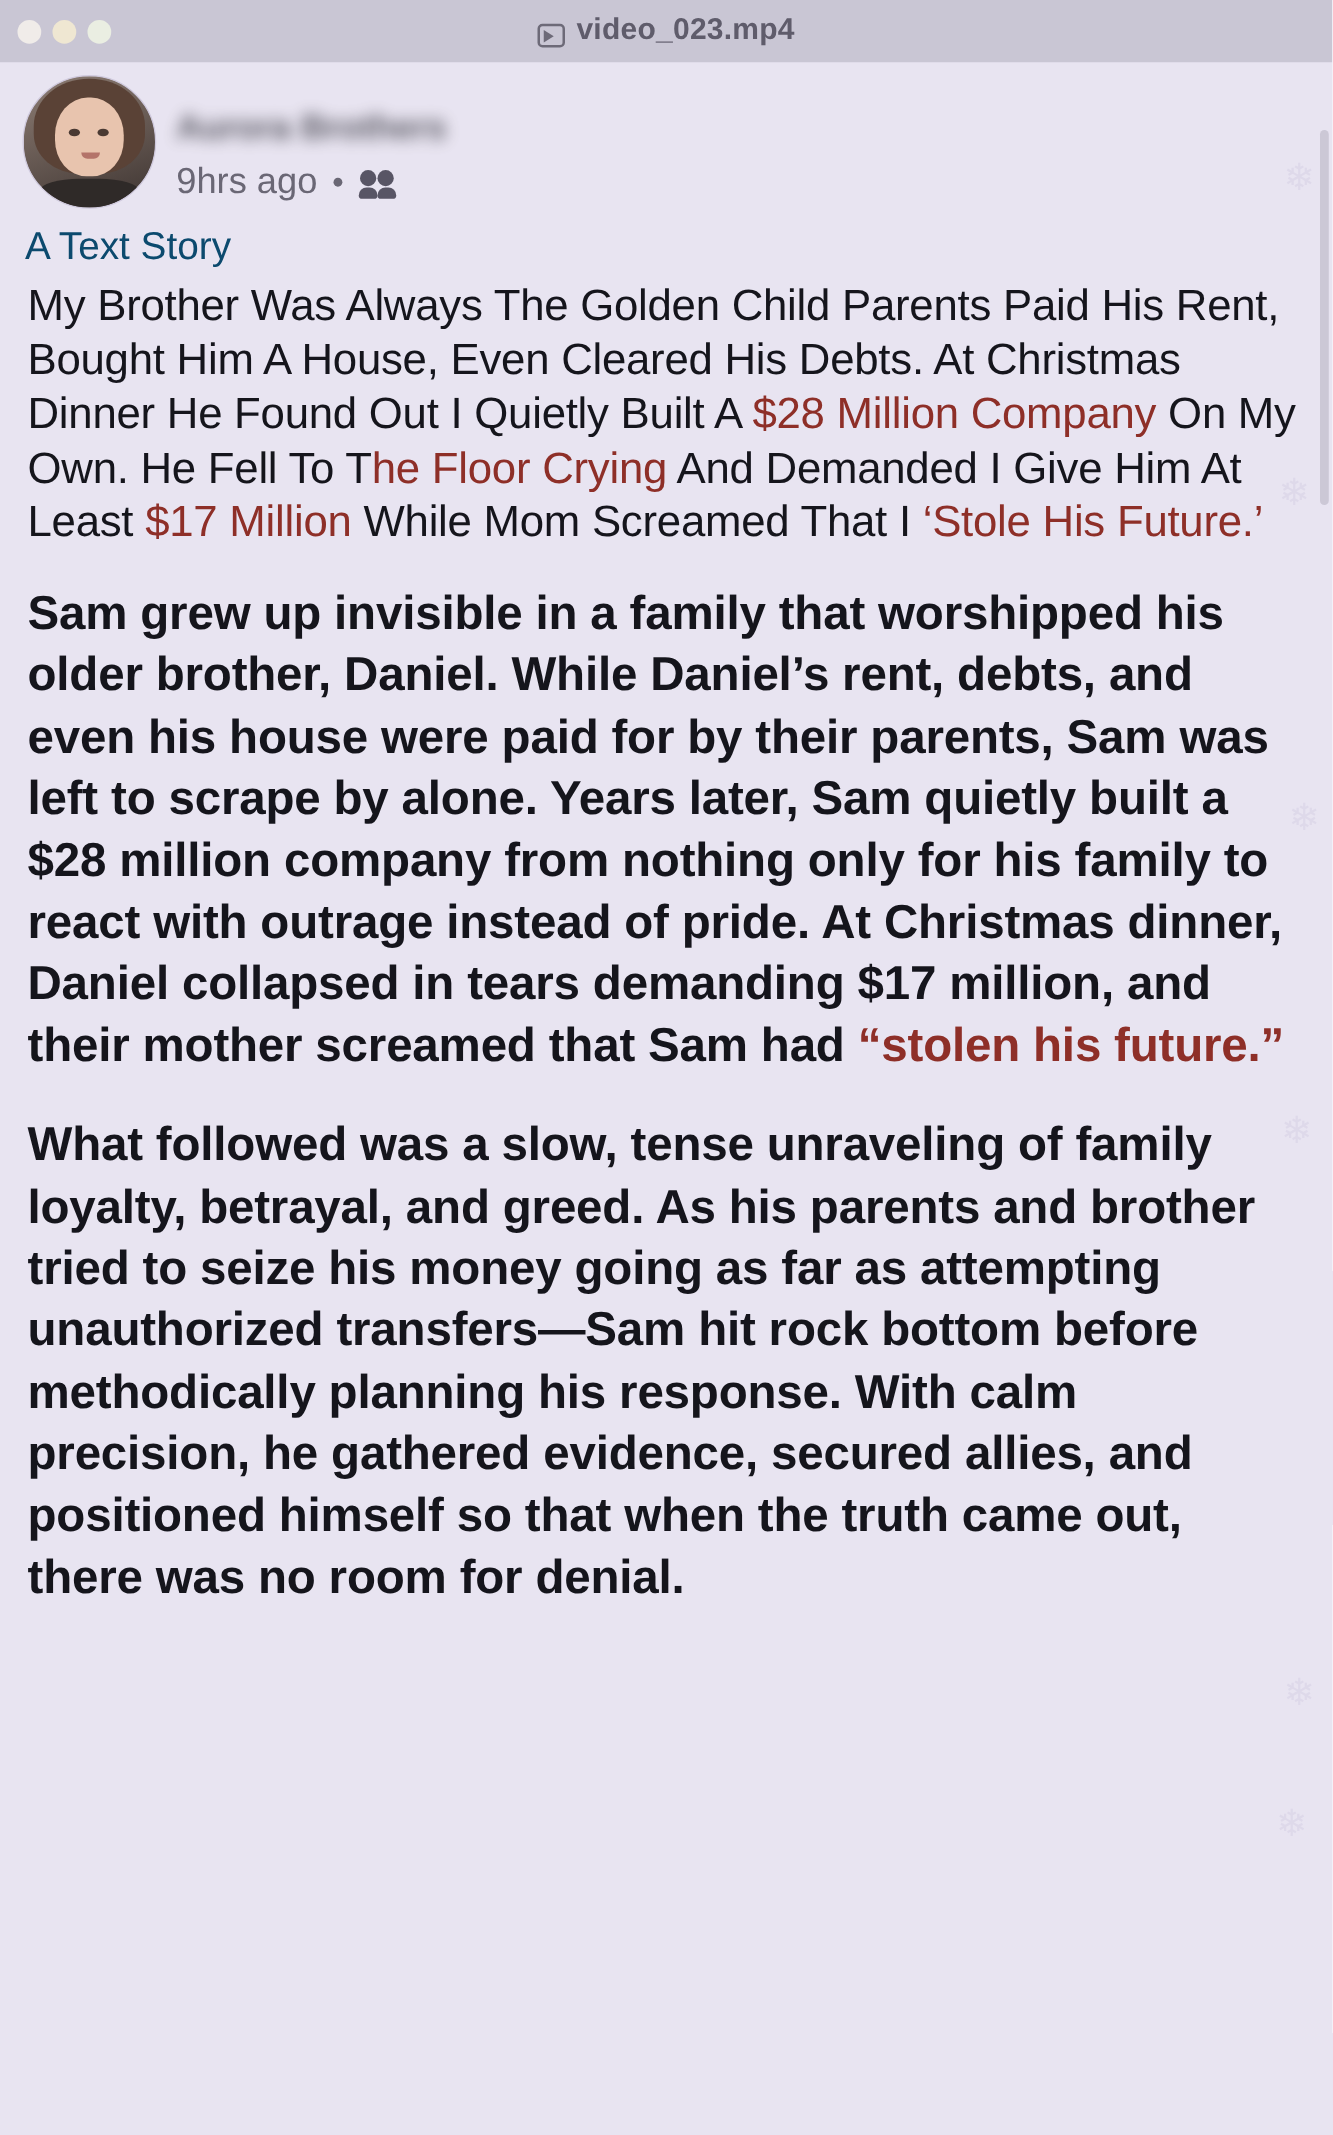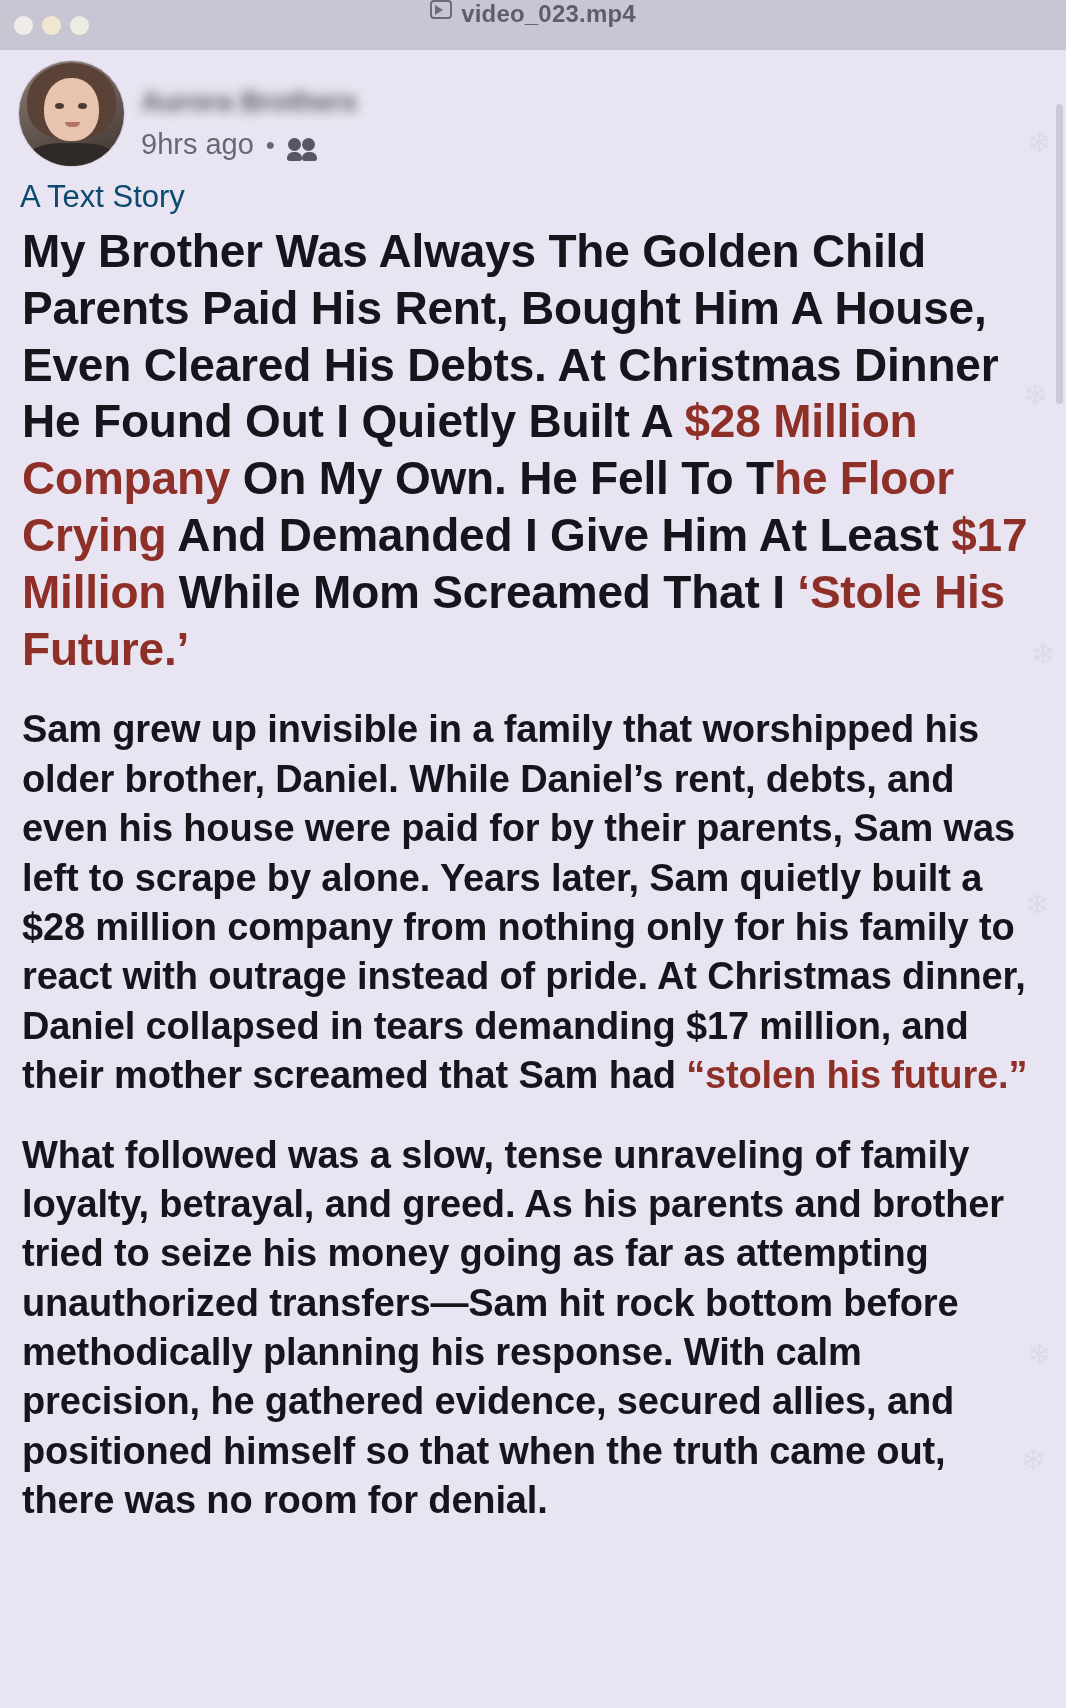--- a/index.html
+++ b/index.html
@@ -46,21 +46,21 @@
   .dot.amber { background: #efe7d2; }
   .dot.green { background: #eaeee2; }
 
   .title-center {
     position: absolute;
     left: 0;
     right: 0;
     top: 0;
     height: 38px;
     display: flex;
-    align-items: flex-start;
+    align-items: flex-end;
     justify-content: center;
     gap: 9px;
     pointer-events: none;
   }
   .title-center .film-icon {
     width: 22px;
     height: 19px;
     border: 2px solid #6d6a78;
     border-radius: 4px;
     position: relative;
@@ -175,21 +175,21 @@
     filter: blur(6px);
     opacity: .75;
     margin: 0 0 6px 0;
     display: inline-block;
     max-width: 300px;
     white-space: nowrap;
     overflow: hidden;
   }
   .meta-row {
     display: flex;
-    align-items: flex-end;
+    align-items: center;
     gap: 12px;
     color: #6a6775;
     font-size: 29px;
   }
   .meta-sep { color: #6a6775; font-size: 26px; }
   .audience-icon {
     display: inline-block;
     width: 34px;
     height: 26px;
     position: relative;
@@ -217,23 +217,23 @@
     padding: 12px 20px 2px 20px;
     font-size: 31px;
     color: #0c4a6e;
     font-weight: 400;
   }
 
   .story-body {
     padding: 6px 22px 0 22px;
   }
   .headline {
-    font-size: 46px;
+    font-size: 35px;
     line-height: 1.235;
-    font-weight: 700;
+    font-weight: 400;
     color: #15151c;
     letter-spacing: -0.2px;
     margin: 0 0 28px 0;
   }
   .hl-red { color: #8e2f28; }
   .para {
     font-size: 38px;
     line-height: 1.30;
     font-weight: 700;
     color: #15151c;

